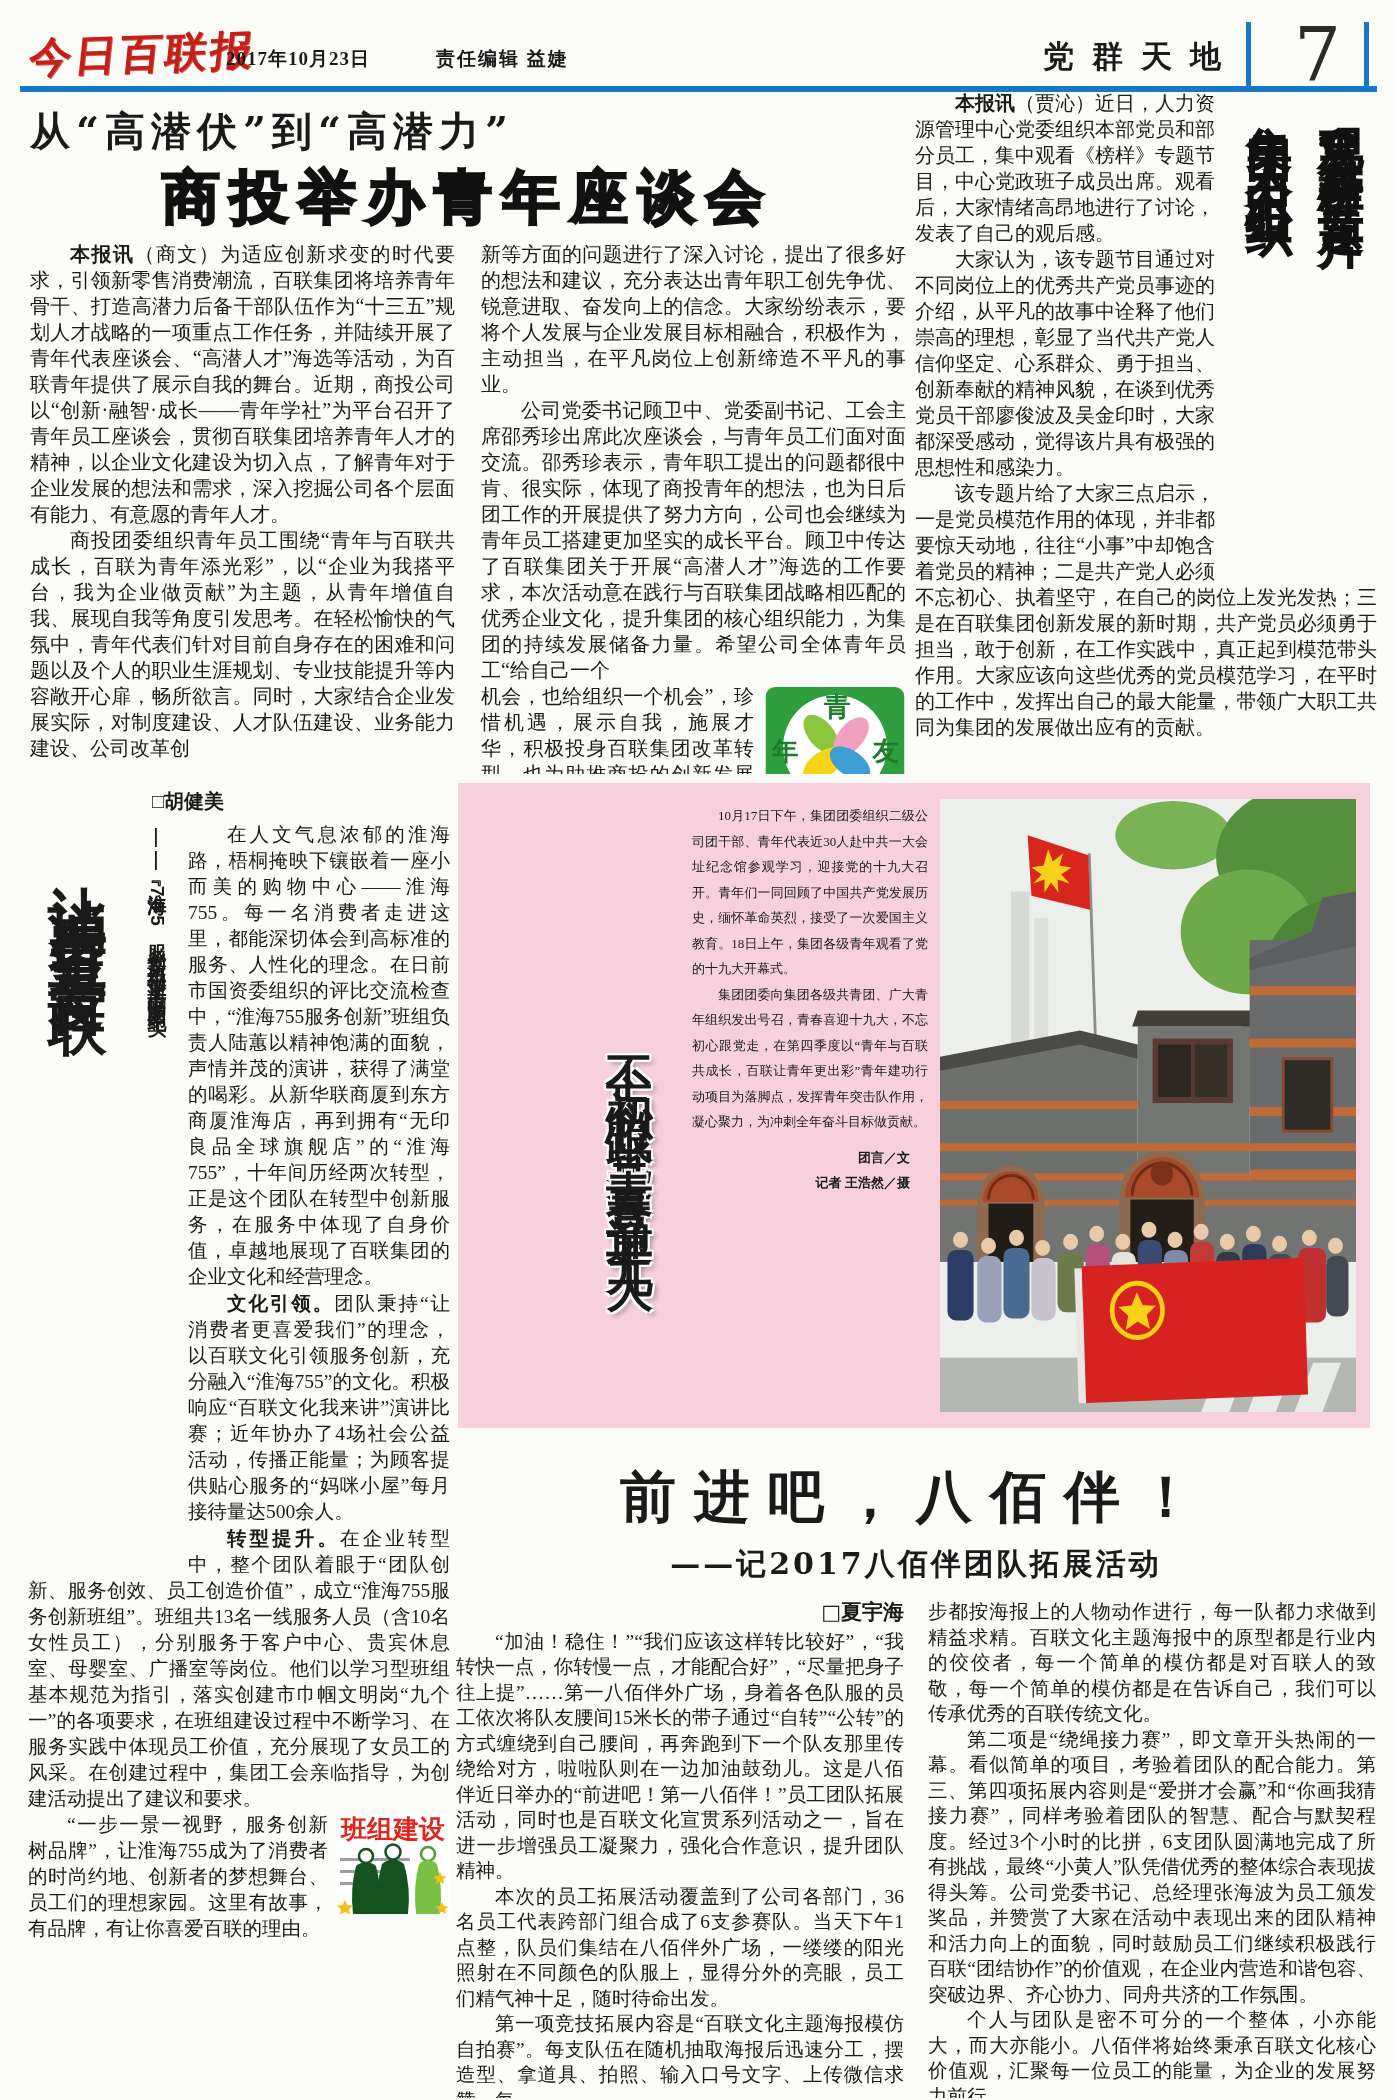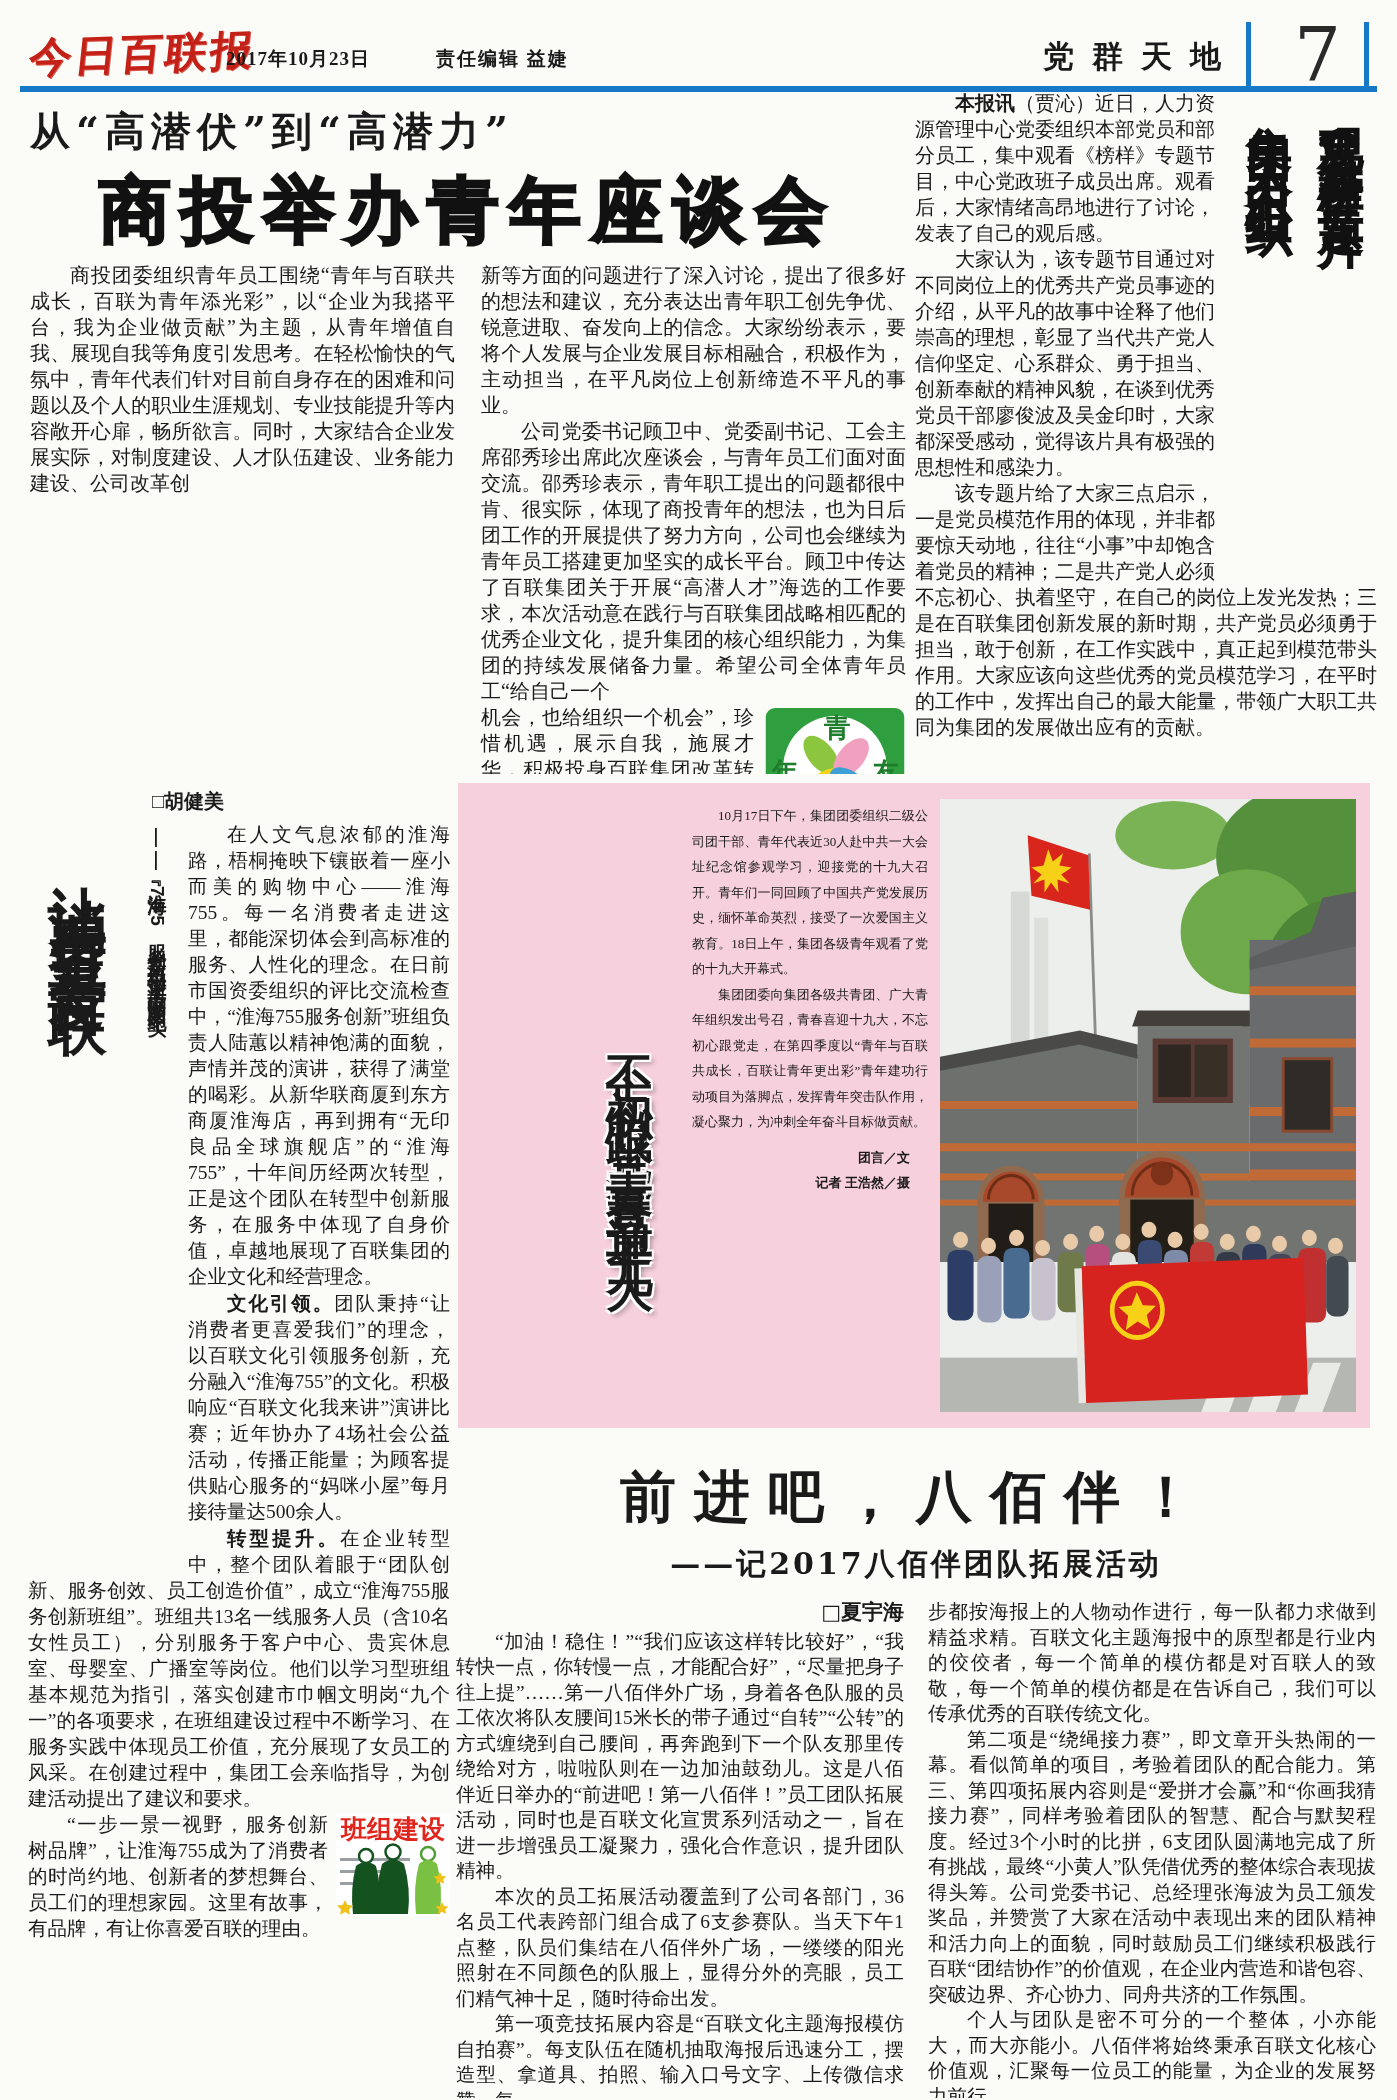--- a/index.html
+++ b/index.html
@@ -29,22 +29,22 @@
   
   .news p{margin:0;text-align:justify;text-indent:2em;}
   .news p.noindent{text-indent:0;}
   .lead{font-weight:bold;font-family:"Liberation Sans",sans-serif;}
   .vert{writing-mode:vertical-rl;}
 
   
   #art1{position:absolute;left:30px;top:98px;width:876px;height:676px;overflow:hidden;}
   #art1 .kicker{text-align:left;font-size:40px;font-weight:bold;letter-spacing:6px;margin-top:6px;
     font-family:"DejaVu Serif",serif;}
-  #art1 .headline{text-align:center;font-size:72px;font-weight:900;letter-spacing:10px;line-height:1.04;
-    font-family:"Liberation Sans","DejaVu Sans",sans-serif;-webkit-text-stroke:2.5px #111;margin-top:14px;}
+  #art1 .headline{text-align:center;font-size:58px;font-weight:900;letter-spacing:10px;line-height:1.04;
+    font-family:"Liberation Sans","DejaVu Sans",sans-serif;-webkit-text-stroke:2.5px #111;margin-top:8px;}
   #art1 .cols{display:flex;gap:26px;margin-top:14px;}
   #art1 .col{width:425px;font-size:20px;line-height:26px;}
   .qlogo-float{float:right;width:142px;height:120px;margin:4px 0 2px 10px;}
 
   
   #art2{position:absolute;left:915px;top:90px;width:462px;height:686px;overflow:hidden;
     font-size:20px;line-height:26px;}
   #art2 .vhead{float:right;width:148px;height:476px;margin:2px 0 12px 14px;display:flex;justify-content:flex-end;}
   #art2 .vhead .vline{writing-mode:vertical-rl;font-size:45px;font-weight:900;letter-spacing:12px;
     font-family:"Liberation Sans","DejaVu Sans",sans-serif;-webkit-text-stroke:1.5px #111;line-height:72px;}
@@ -96,20 +96,21 @@
   <div class="page-num" data-interactable="false">7</div>
   <div class="page-bar" style="right:0;" data-interactable="false"></div>
 </div>
 <div id="rule" data-interactable="false"></div>
 
 <div id="art1" class="news" data-interactable="false">
   <div class="kicker" data-interactable="false">从“高潜伏”到“高潜力”</div>
   <div class="headline" data-interactable="false">商投举办青年座谈会</div>
   <div class="cols">
     <div class="col" data-interactable="false">
+      <p><b class="lead" data-interactable="false">本报讯</b><span data-interactable="false">（商文）为适应创新求变的时代要求，引领新零售消费潮流，百联集团将培养青年骨干、打造高潜力后备干部队伍作为“十三五”规划人才战略的一项重点工作任务，并陆续开展了青年代表座谈会、“高潜人才”海选等活动，为百联青年提供了展示自我的舞台。近期，商投公司以“创新·融智·成长——青年学社”为平台召开了青年员工座谈会，贯彻百联集团培养青年人才的精神，以企业文化建设为切入点，了解青年对于企业发展的想法和需求，深入挖掘公司各个层面有能力、有意愿的青年人才。</span></p>
       <p data-interactable="false">商投团委组织青年员工围绕“青年与百联共成长，百联为青年添光彩”，以“企业为我搭平台，我为企业做贡献”为主题，从青年增值自我、展现自我等角度引发思考。在轻松愉快的气氛中，青年代表们针对目前自身存在的困难和问题以及个人的职业生涯规划、专业技能提升等内容敞开心扉，畅所欲言。同时，大家结合企业发展实际，对制度建设、人才队伍建设、业务能力建设、公司改革创</p>
     </div>
     <div class="col" data-interactable="false">
       <p class="noindent" data-interactable="false">新等方面的问题进行了深入讨论，提出了很多好的想法和建议，充分表达出青年职工创先争优、锐意进取、奋发向上的信念。大家纷纷表示，要将个人发展与企业发展目标相融合，积极作为，主动担当，在平凡岗位上创新缔造不平凡的事业。</p>
       <p data-interactable="false">公司党委书记顾卫中、党委副书记、工会主席邵秀珍出席此次座谈会，与青年员工们面对面交流。邵秀珍表示，青年职工提出的问题都很中肯、很实际，体现了商投青年的想法，也为日后团工作的开展提供了努力方向，公司也会继续为青年员工搭建更加坚实的成长平台。顾卫中传达了百联集团关于开展“高潜人才”海选的工作要求，本次活动意在践行与百联集团战略相匹配的优秀企业文化，提升集团的核心组织能力，为集团的持续发展储备力量。希望公司全体青年员工“给自己一个</p>
       <span class="qlogo-float" data-interactable="false">
         <svg viewBox="0 0 120 104" width="142" height="120">
           <rect width="120" height="104" rx="8" fill="#2f9e3f"></rect>
           <circle cx="60" cy="52" r="45" fill="#ffffff"></circle>
           <ellipse cx="48" cy="41" rx="11" ry="20" transform="rotate(-40 48 41)" fill="#8cc63e"></ellipse>

